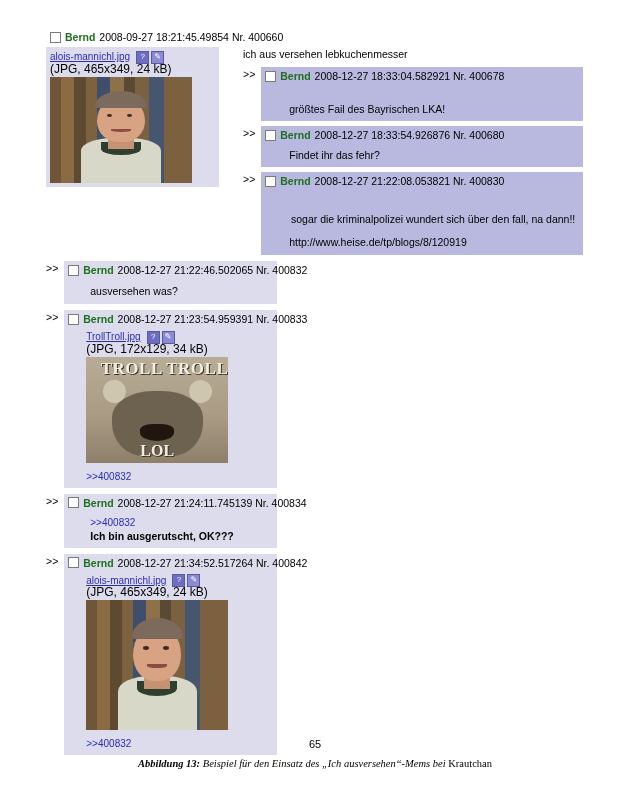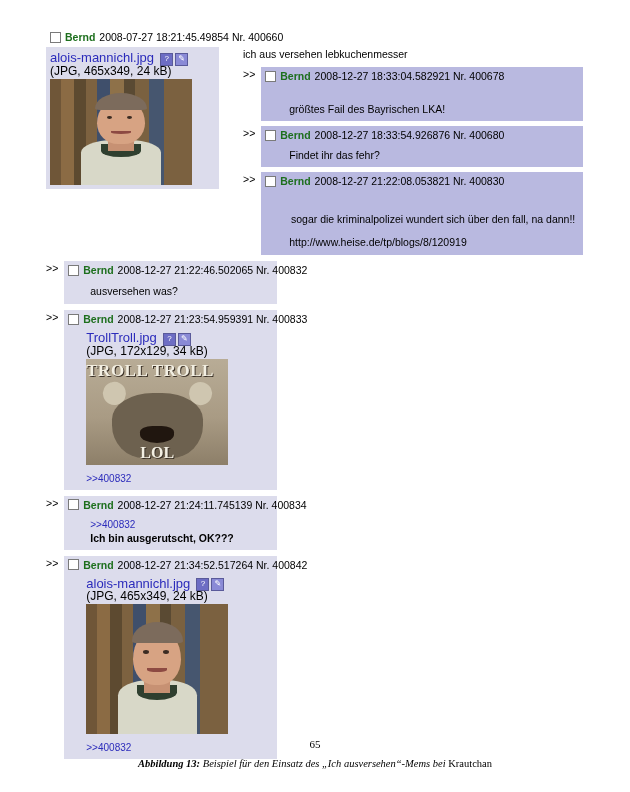--- a/index.html
+++ b/index.html
@@ -53,21 +53,22 @@
   .author {
     color: #1d6f1d;
     font-weight: bold;
   }
   .meta {
     color: #000000;
   }
 
   .filename-line a {
     color: #2b2bbb;
-    font-size: 13px;
+    text-decoration: underline;
+    font-size: 10px;
   }
   .filesize {
     font-size: 12px;
     color: #000;
     display: block;
     line-height: 11px;
   }
   .file-icons {
     display: inline-flex;
     gap: 2px;
@@ -180,21 +181,21 @@
 
   
   .photo-troll {
     background: linear-gradient(180deg, #b8ac96 0%, #a99b84 55%, #8d7f69 100%);
   }
   .troll-title {
     position: absolute;
     top: 2px;
     left: 0;
     width: 100%;
-    text-align: left;
+    text-align: right;
     font-family: "Liberation Serif", serif;
     font-weight: bold;
     font-size: 17px;
     color: #f3efe2;
     letter-spacing: 0.5px;
     text-shadow: 1px 1px 0 #3a3026;
   }
   .troll-lol {
     position: absolute;
     bottom: 3px;
@@ -247,21 +248,21 @@
     background: #dcdcec;
   }
 
   
   .page-number {
     position: absolute;
     left: 0;
     top: 738px;
     width: 630px;
     text-align: center;
-    font-family: Liberation Serif, serif;
+    font-family: Liberation Sans, sans-serif;
     font-size: 11px;
   }
   .caption {
     position: absolute;
     left: 0;
     top: 758px;
     width: 630px;
     text-align: center;
     font-family: "Liberation Serif", serif;
     font-size: 10.5px;
@@ -273,21 +274,21 @@
 <body>
 
 <div class="page">
 
   <div class="board">
 
     <div style="position:relative;">
       <div class="post-header" style="padding-left:4px;">
         <span class="checkbox"></span>
         <span class="author">Bernd</span>
-        <span class="meta">2008-07-27 18:21:45.49854 Nr. 400660</span>
+        <span class="meta">2008-09-27 18:21:45.49854 Nr. 400660</span>
       </div>
 
       <div style="display:flex; align-items:flex-start; margin-top:3px;">
 
         <div class="file-block" style="width:165px; padding:3px 4px 4px 4px;">
           <div class="filename-line">
             <a>alois-mannichl.jpg</a>
             <span class="file-icons">
               <span class="ficon">?</span>
               <span class="ficon edit">✎</span>

